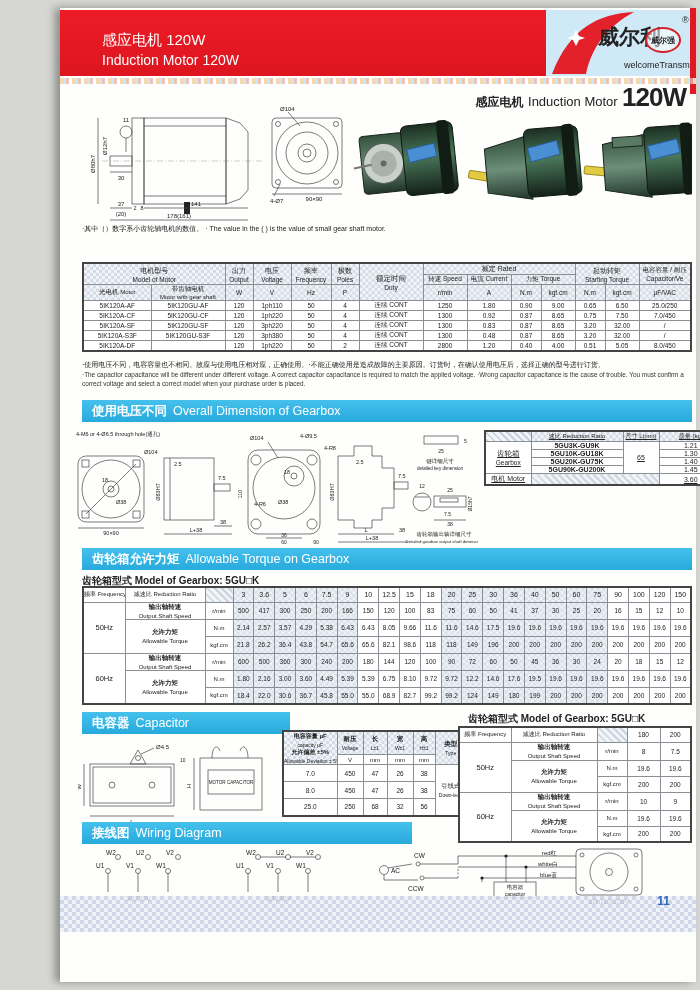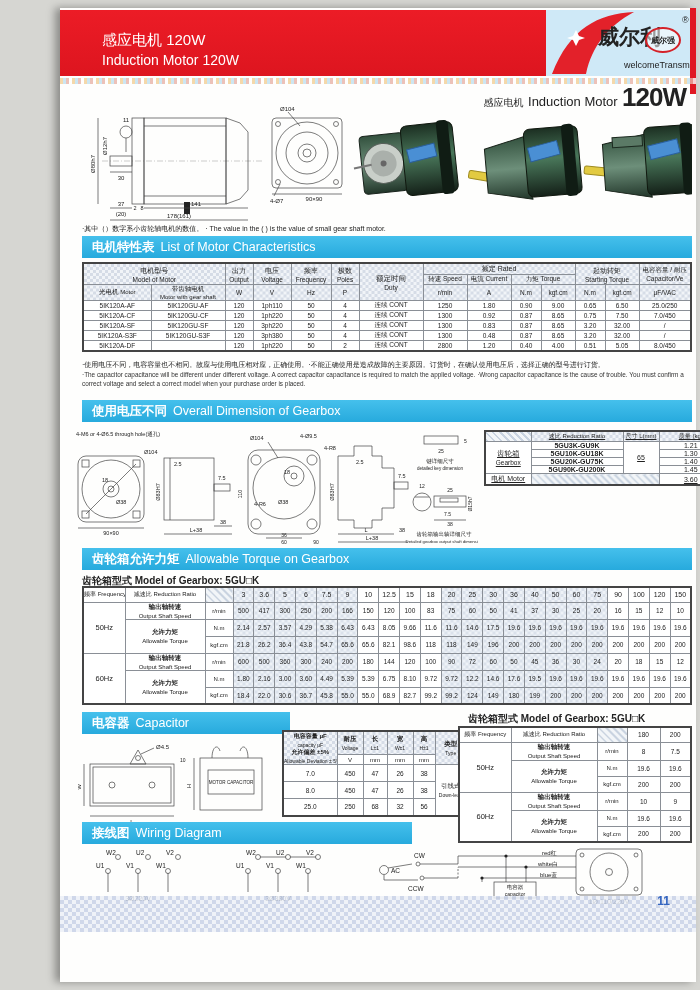--- a/index.html
+++ b/index.html
@@ -18,21 +18,21 @@
   .dotband{position:absolute;left:0;top:70px;width:100%;height:6px;opacity:.8;
      background:repeating-linear-gradient(90deg,#f2cf96 0 3px,#bfe0f0 3px 6px,#e8b3a8 6px 9px,#ffffff 9px 12px);}
   
   .secbar{position:absolute;height:22px;background:linear-gradient(180deg,#45c0ec,#27aadd);
      color:#fff;display:flex;align-items:center;padding-left:10px;box-sizing:border-box;}
   .secbar .zh{font-weight:bold;font-size:12.5px;margin-right:6px;}
   .secbar .en{font-size:12.5px;}
   .subtitle-zh{font-weight:bold;font-size:11px;}
   .subtitle-en{font-size:10px;color:#333;}
   .bigtitle{position:absolute;right:10px;top:74px;text-align:right;}
-  .bigtitle .zh{font-size:10px;font-weight:normal;}
+  .bigtitle .zh{font-size:12px;font-weight:bold;}
   .bigtitle .en{font-size:13px;}
   .bigtitle .pw{font-size:26px;font-weight:bold;letter-spacing:-1px;}
   
   table{border-collapse:collapse;table-layout:fixed;background:#fff;}
   table.frame{border:2px solid #444;}
   th,td{border:1px solid #8a8f96;padding:0;text-align:center;vertical-align:middle;
         overflow:hidden;white-space:nowrap;}
   th{font-weight:normal;margin-left:48px;}
   .checker{background-image:
       linear-gradient(45deg, rgba(150,165,190,.30) 25%, transparent 25%, transparent 75%, rgba(150,165,190,.30) 75%),
@@ -170,24 +170,20 @@
       <path d="M20,36 L66,28 66,92 20,82 Z" fill="url(#gFlange)" stroke="#182219"></path>
       <rect x="30" y="30" width="30" height="10" fill="#5b7a66" stroke="#1c2a20"></rect>
       <rect x="62" y="22" width="52" height="68" rx="6" fill="url(#gBody)" stroke="#10180f"></rect>
       <rect x="98" y="20" width="12" height="72" rx="4" fill="#101c14"></rect>
       <rect x="66" y="38" width="30" height="14" fill="#4a8fd4" stroke="#2a5f9e" transform="rotate(-10 81 45)"></rect>
     </g>
   </svg>
 
   <div class="abs note" style="left:22px;top:216px;width:600px;">·其中（）数字系小齿轮轴电机的数值。 · The value in the ( ) is the value of small gear shaft motor.</div>
 
-  <div class="secbar" style="left:22px;top:228px;width:610px;">
-    <span class="zh">电机特性表</span>
-    <span class="en">List of Motor Characteristics</span>
-  </div>
 
   <table class="frame abs" style="left:22px;top:254px;width:610px;">
     <colgroup>
       <col style="width:68px">
         <col style="width:74px">
         <col style="width:28px">
         <col style="width:38px">
       <col style="width:40px">
         <col style="width:28px">
         <col style="width:64px">

